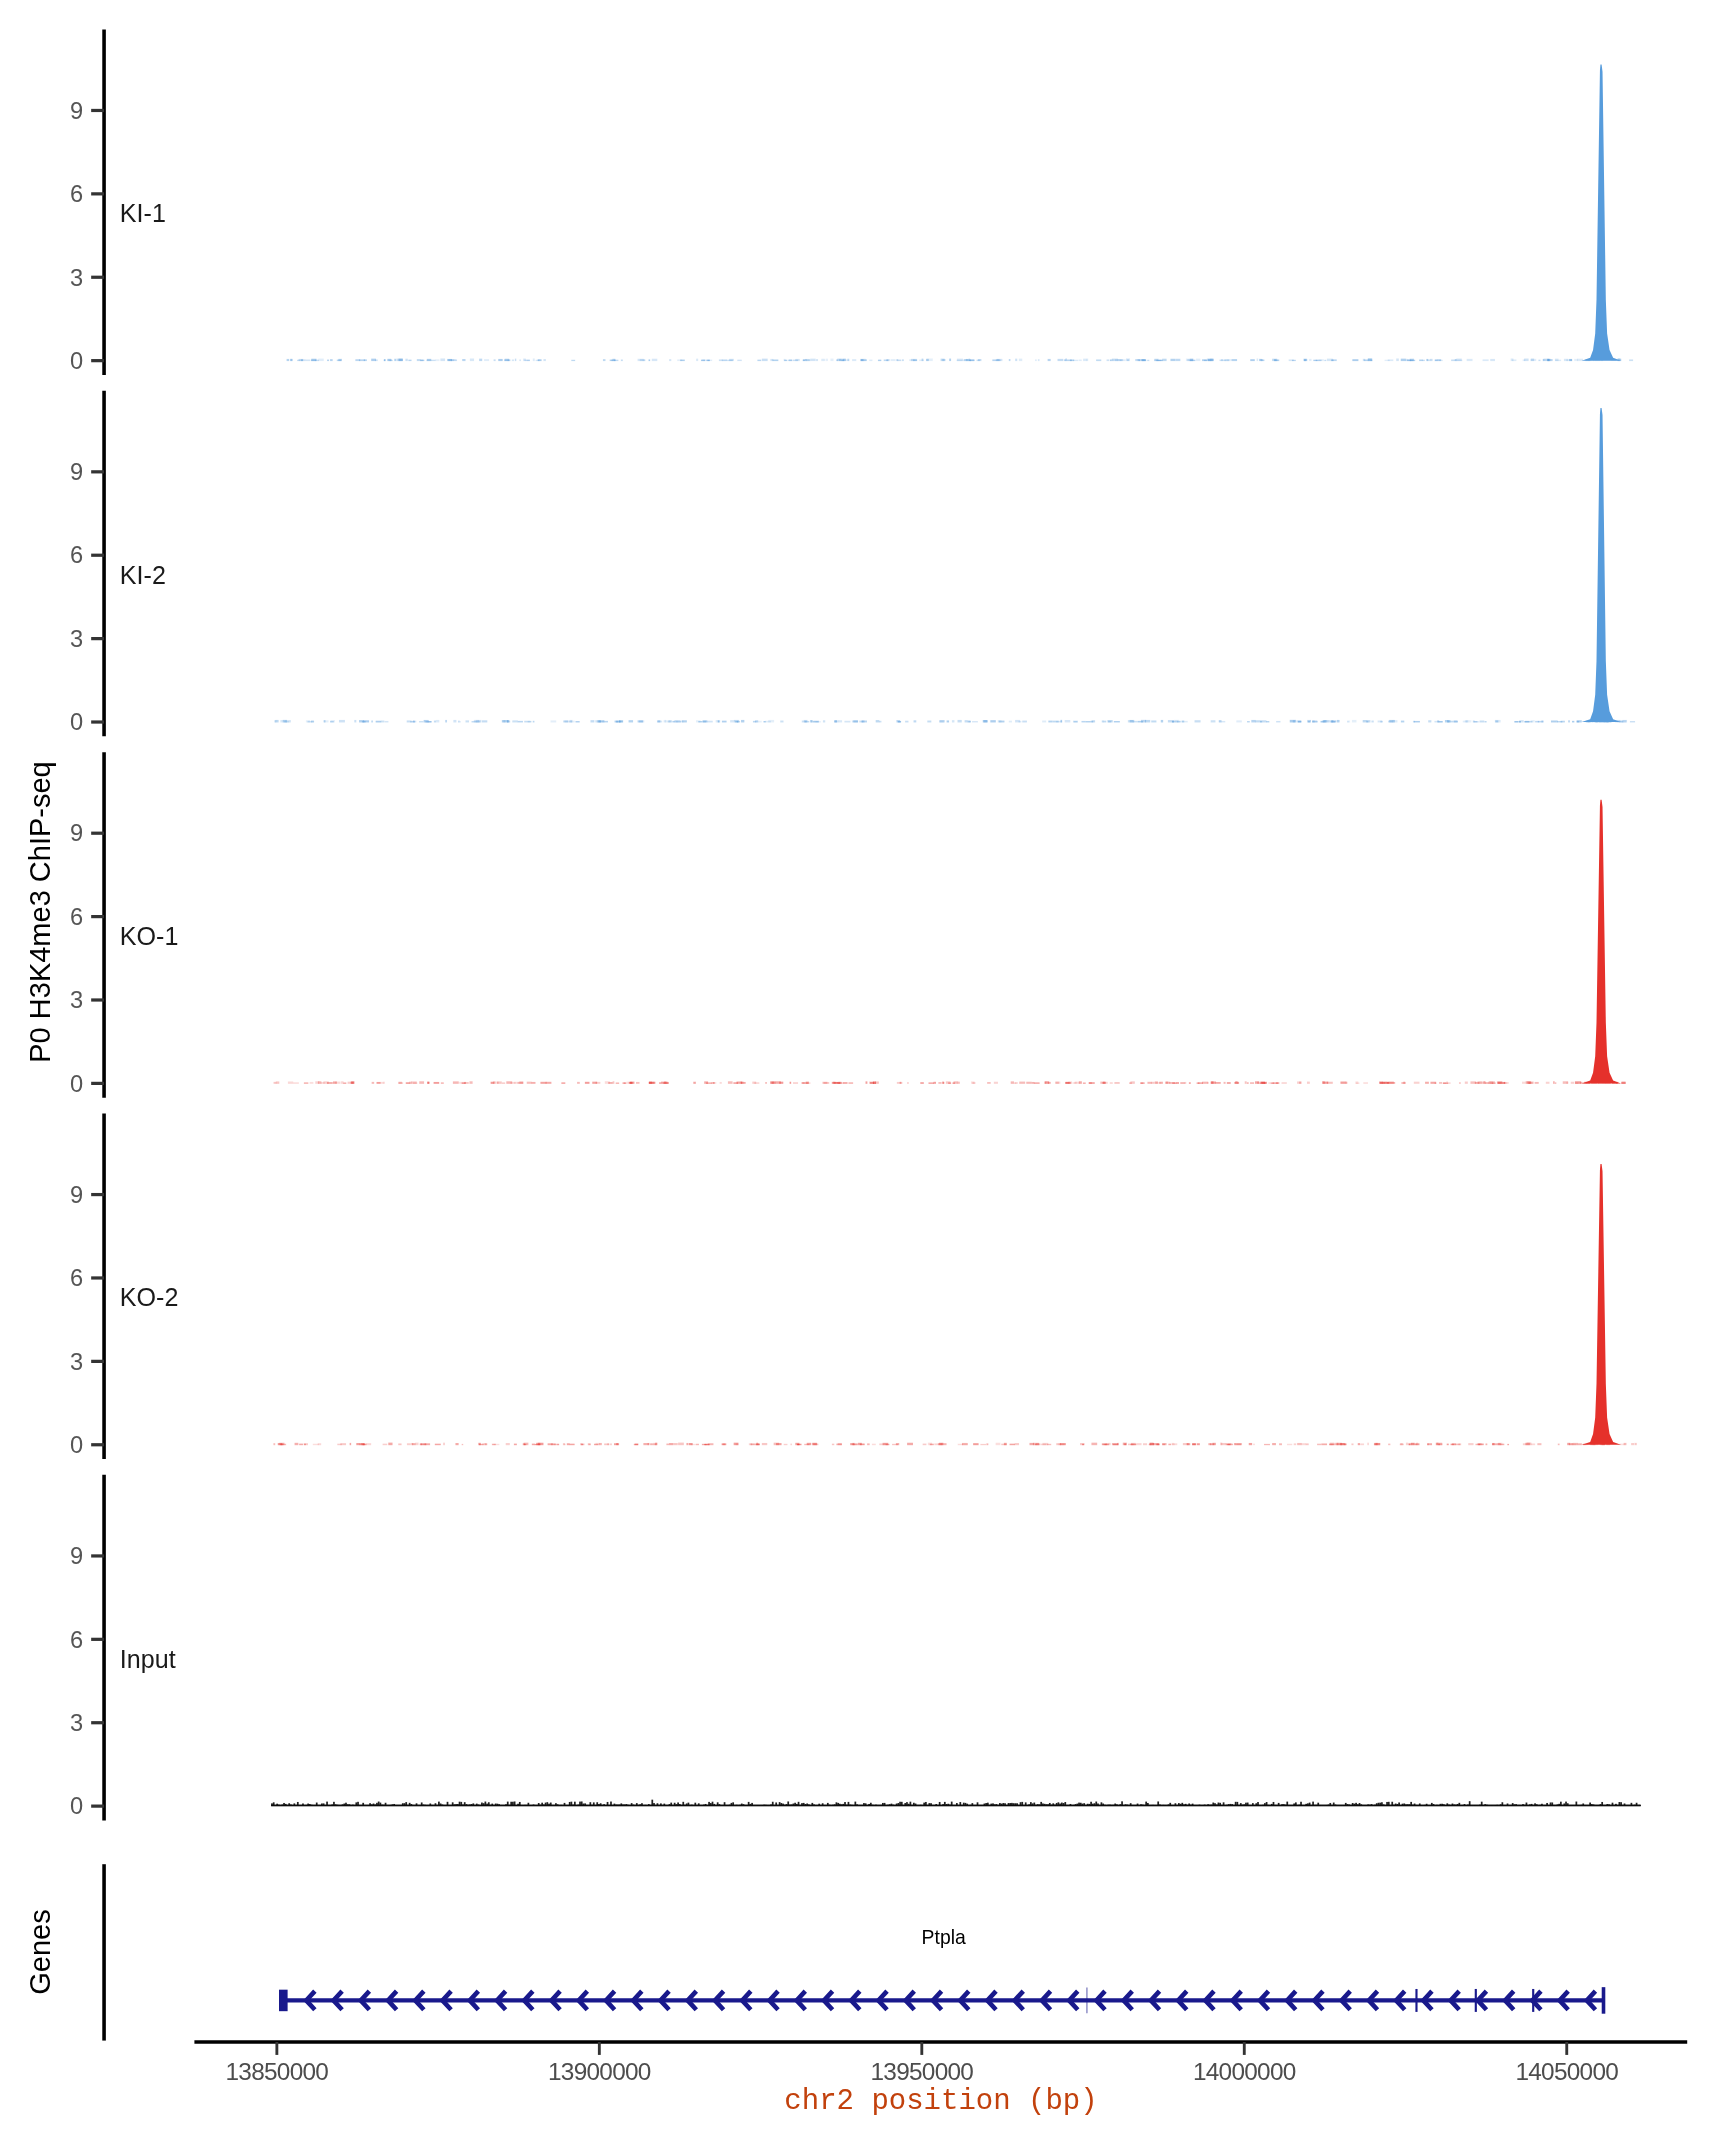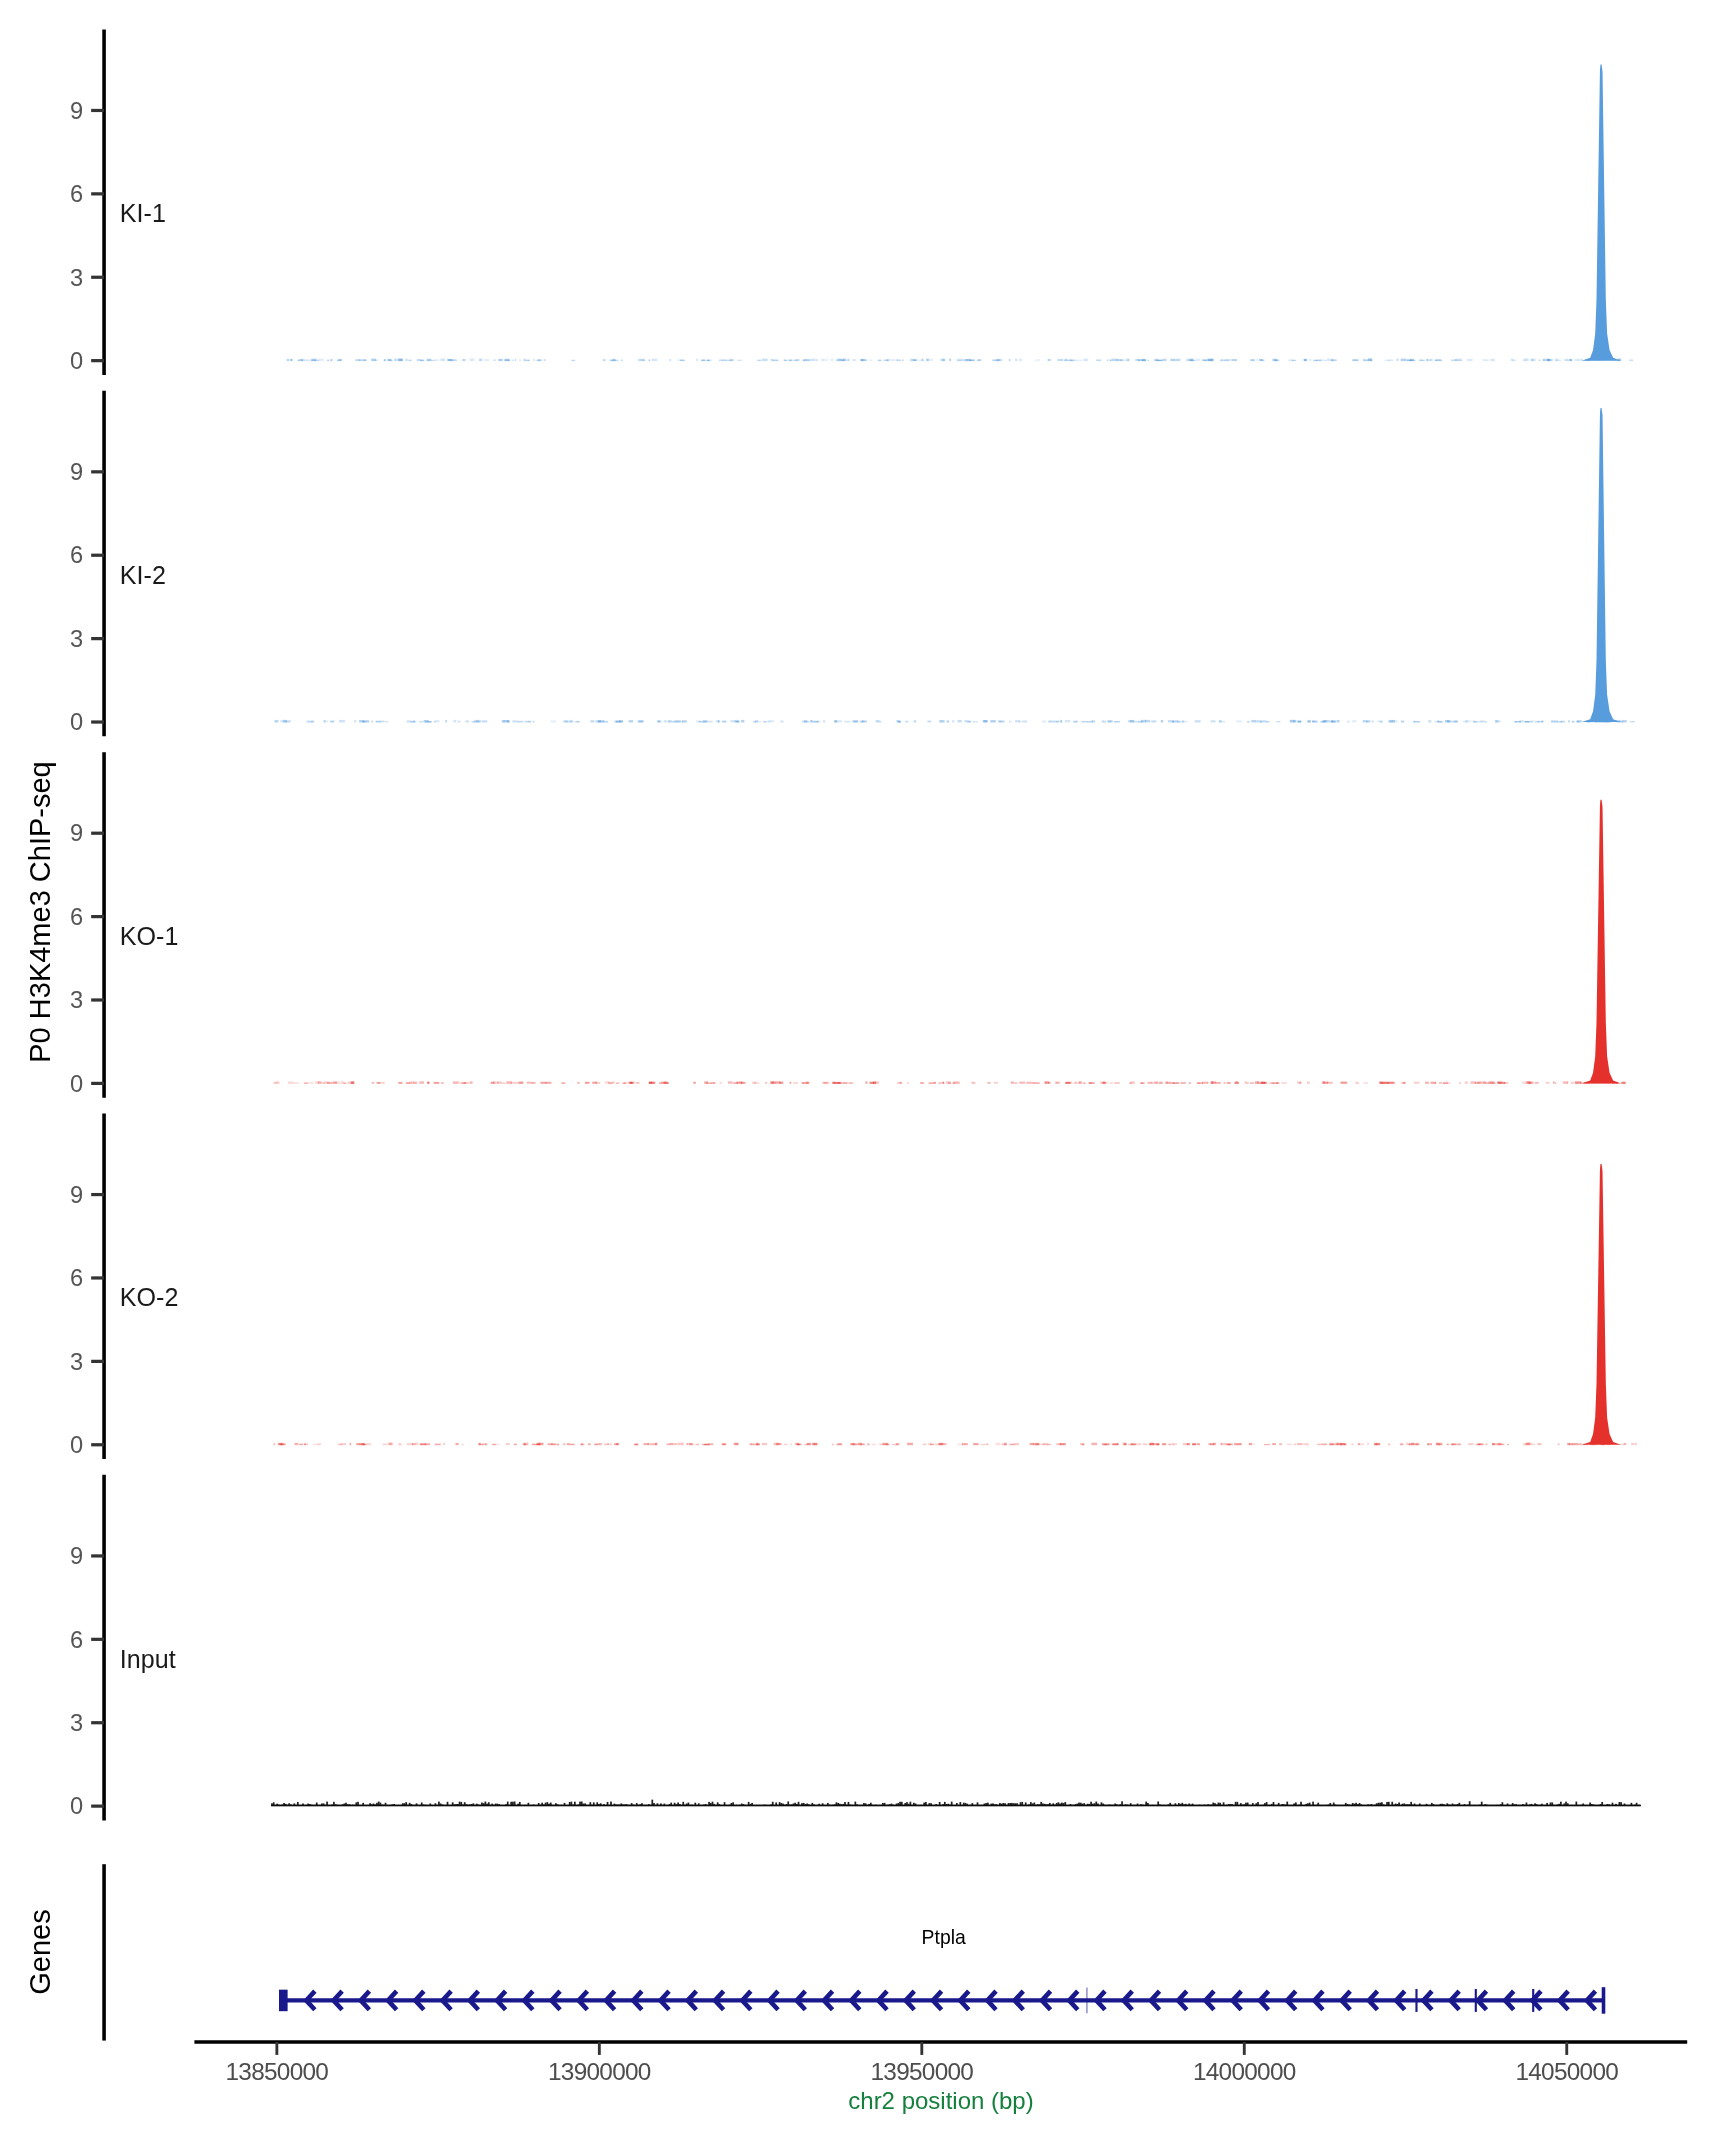--- a/index.html
+++ b/index.html
@@ -5,22 +5,22 @@
   html,body{margin:0;padding:0;background:#ffffff;}
   .figure{
     position:relative;width:1721px;height:2151px;background:#ffffff;overflow:hidden;
     font-family:"Liberation Sans","DejaVu Sans",sans-serif;
   }
   .rot-label{
     position:absolute;white-space:nowrap;color:#000;
     font-size:29px;transform:translate(-50%,-50%) rotate(-90deg);
   }
   .x-title{
-    position:absolute;white-space:nowrap;color:#15803d;
-    font-size:24px;transform:translate(-50%,-50%);
+    position:absolute;white-space:nowrap;color:#c2410c;
+    font-size:29px;transform:translate(-50%,-50%);font-family:Liberation Mono, monospace;
   }
   svg text{font-family:"Liberation Sans","DejaVu Sans",sans-serif;}
 </style>
 </head>
 <body>
 
 <div class="figure">
 
   <svg id="plot" width="1721" height="2151" viewBox="0 0 2400 3000">
       <g>

